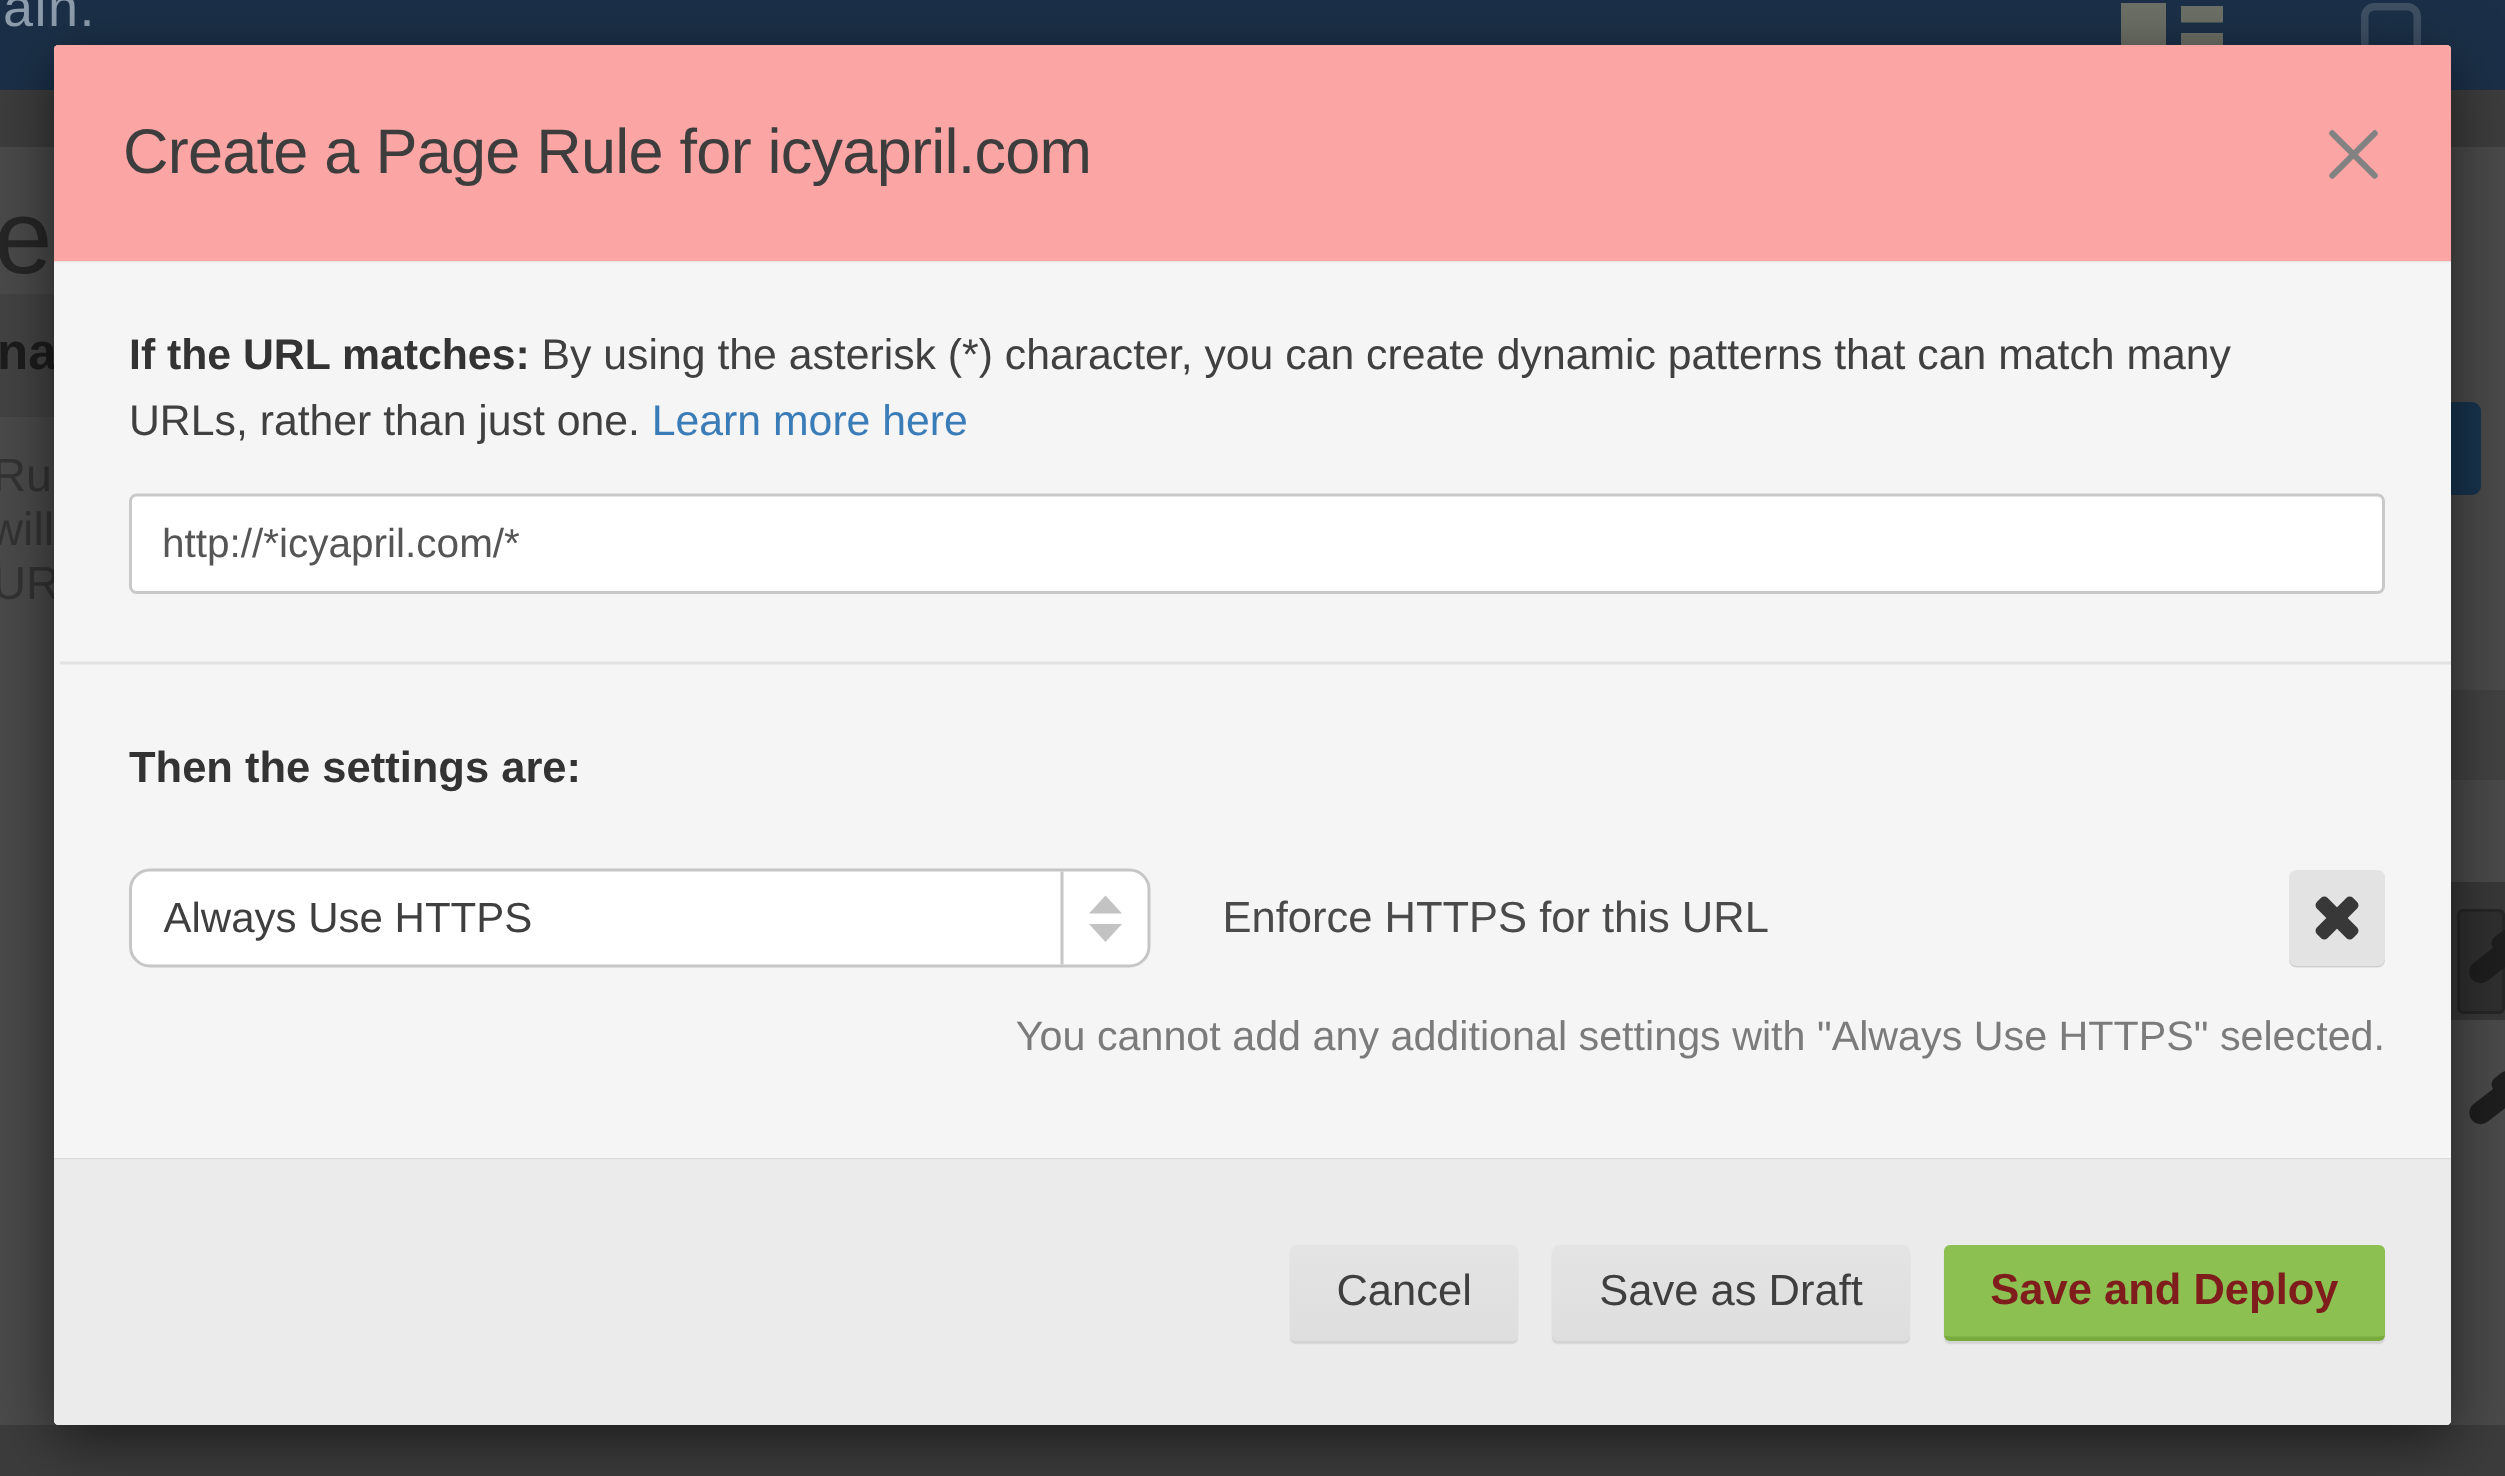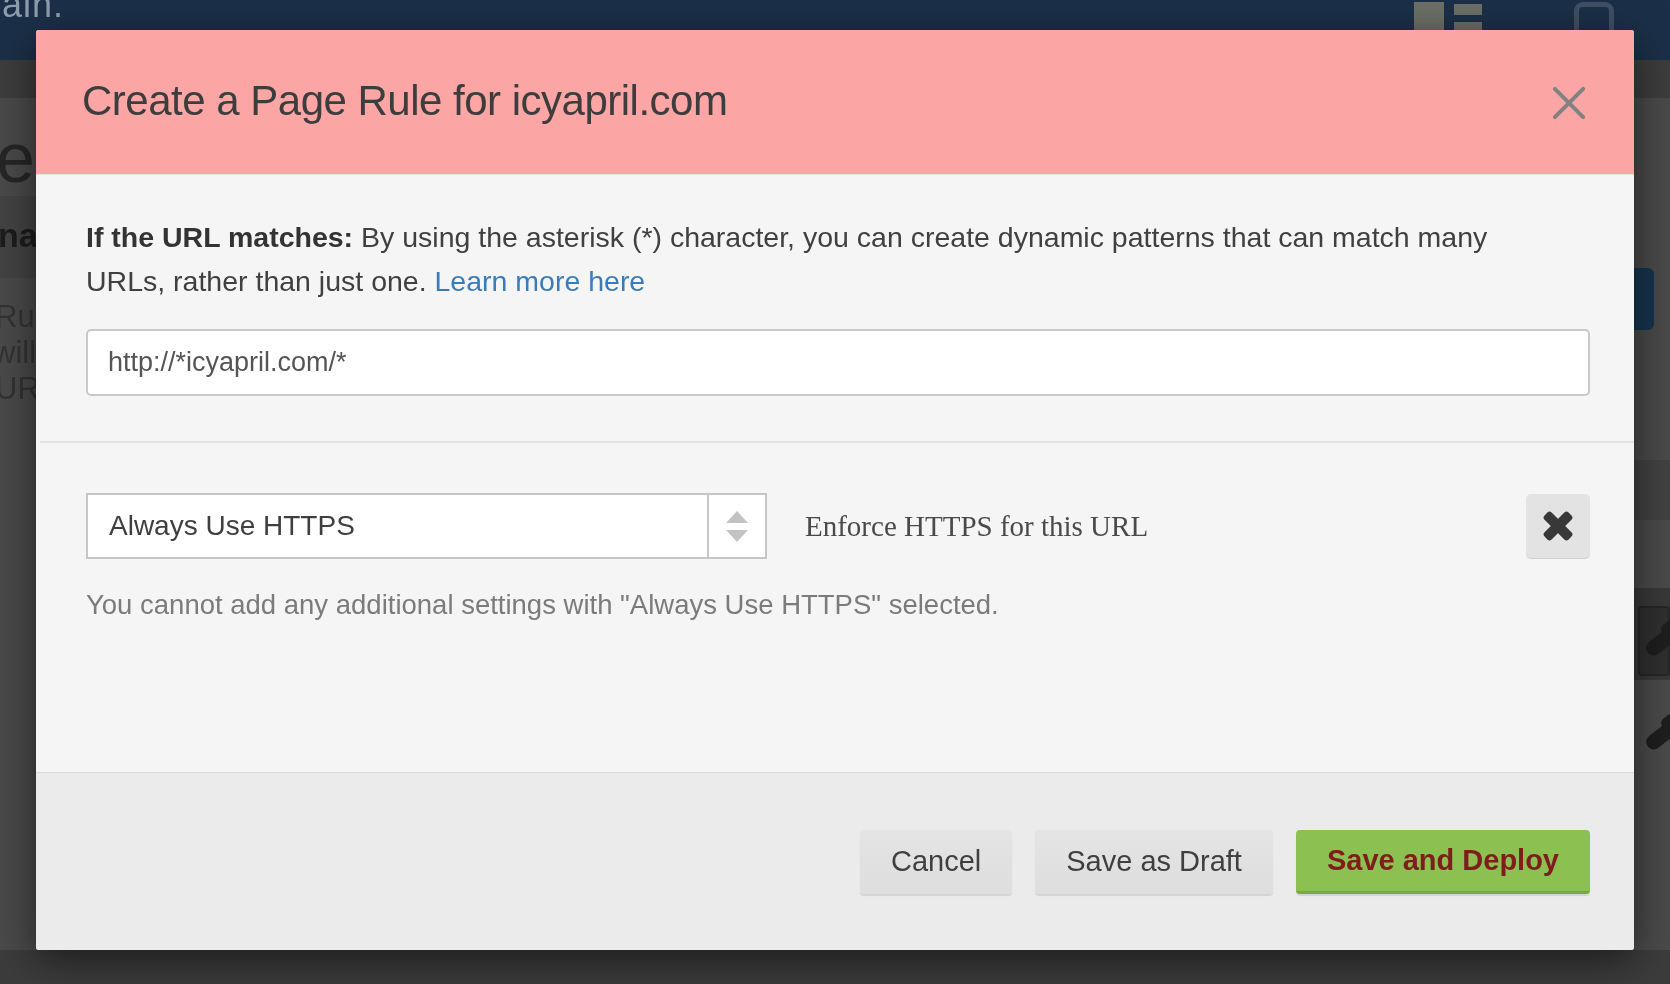--- a/index.html
+++ b/index.html
@@ -51,32 +51,32 @@
   .intro b { color:#333333; }
   .intro a { color:#3a7cb8; text-decoration:none; cursor:pointer; }
 
   .url-input { display:block; width:100%; height:67px; margin-top:26px; background:#fff; border:2px solid #c9c9c9; border-radius:5px; padding:0 20px; font-size:27px; color:#555555; font-family:"Liberation Sans", sans-serif; outline:none; }
 
   .section-divider { height:0; border-top:2px solid #e2e2e2; margin:45px -44px 0 -46px; }
 
   .settings-heading { margin-top:53px; font-size:29px; font-weight:bold; color:#333333; }
 
   .settings-row { margin-top:50px; display:flex; align-items:center; }
-  .setting-select { width:681px; height:66px; background:#fff; border:2px solid #c6c6c6; border-radius:0; display:flex; align-items:stretch; cursor:pointer; }
+  .setting-select { width:681px; height:66px; background:#fff; border:2px solid #c6c6c6; border-radius:14px; display:flex; align-items:stretch; cursor:pointer; }
   .select-text { flex:1; line-height:62px; padding-left:21px; font-size:28px; color:#3f3f3f; overflow:hidden; white-space:nowrap; }
   .select-arrows { width:58px; border-left:2px solid #c6c6c6; display:flex; flex-direction:column; align-items:center; justify-content:center; }
   .tri-up { width:0; height:0; border-left:11px solid transparent; border-right:11px solid transparent; border-bottom:12px solid #c3c3c3; margin-bottom:7px; }
   .tri-down { width:0; height:0; border-left:11px solid transparent; border-right:11px solid transparent; border-top:12px solid #c3c3c3; }
-  .setting-desc { margin-left:38px; font-size:29px; color:#4a4a4a;font-family:Liberation Serif, serif; }
+  .setting-desc { margin-left:48px; font-size:29px; color:#4a4a4a; }
   .remove-btn { margin-left:auto; width:64px; height:64px; background:#e3e3e3; border-radius:5px; position:relative; cursor:pointer; box-shadow:0 1px 0 #d0d0d0; }
   .remove-btn .b { position:absolute; left:15px; top:27px; width:34px; height:10px; background:#383838; border-radius:3px; }
   .remove-btn .b1 { transform:rotate(45deg); }
   .remove-btn .b2 { transform:rotate(-45deg); }
 
-  .settings-note { margin-top:30px; font-size:27.5px; color:#7b7b7b; }
+  .settings-note { margin-top:30px; font-size:27.5px; color:#7b7b7b;text-align:right; }
 
   .modal-footer { position:absolute; left:0; bottom:0; width:100%; height:178px; background:#ebebeb; border-top:1px solid #dcdcdc; border-radius:0 0 3px 3px; display:flex; align-items:center; justify-content:flex-end; gap:23px; padding-right:44px; }
   .btn { height:64px; border:none; border-radius:4px; font-size:29px; font-family:"Liberation Sans", sans-serif; cursor:pointer; padding:0 31px; }
   .btn-gray { background:linear-gradient(#e4e4e4,#dedede); color:#3f3f3f; box-shadow:0 2px 1px rgba(0,0,0,0.10); }
   .btn-green { background:#8cc152; color:#7f1d1d; font-weight:bold; border-bottom:3px solid #79aa3c; box-shadow:0 2px 1px rgba(0,0,0,0.10); }
 </style>
 </head>
 <body>
 
 <div class="page">
@@ -117,20 +117,21 @@
         </div>
     </div>
 
     <div class="modal-body">
       <p class="intro"><b>If the URL matches:</b><span> By using the asterisk (*) character, you can create dynamic patterns that can match many URLs, rather than just one. </span><a>Learn more here</a></p>
 
       <input class="url-input" type="text" value="http://*icyapril.com/*" style="">
 
       <div class="section-divider"></div>
 
+      <h2 class="settings-heading">Then the settings are:</h2>
 
       <div class="settings-row">
         <div class="setting-select">
           <span class="select-text">Always Use HTTPS</span>
           <span class="select-arrows">
               <span class="tri-up"></span>
               <span class="tri-down"></span>
             </span>
         </div>
         <span class="setting-desc">Enforce HTTPS for this URL</span>

